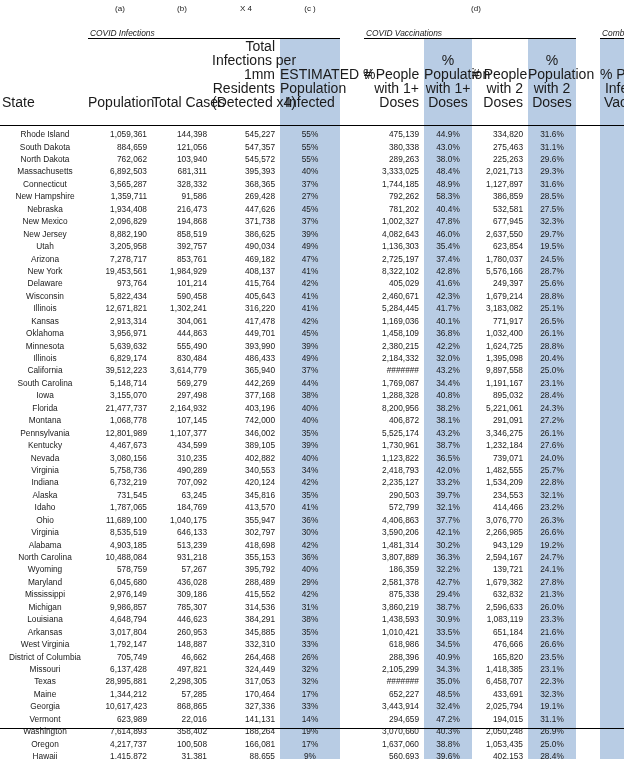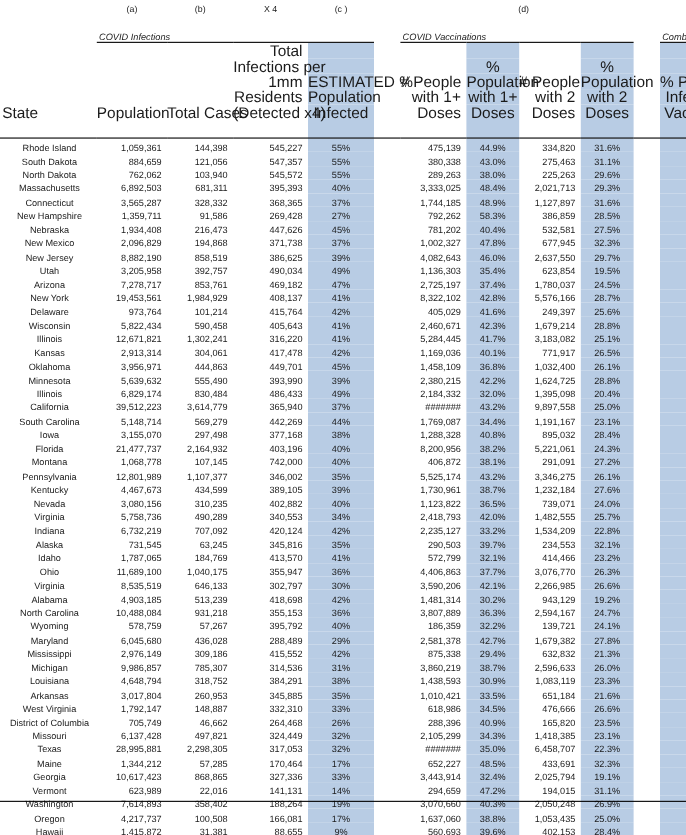--- a/index.html
+++ b/index.html
@@ -790,21 +790,21 @@
           <td class="r">3,860,219</td>
           <td class="shade ctr b">38.7%</td>
           <td class="r">2,596,633</td>
           <td class="shade ctr b">26.0%</td>
           <td></td>
           <td class="shade ctr b">70%</td>
         </tr>
         <tr class="data">
           <td class="state">Louisiana</td>
           <td class="r">4,648,794</td>
-          <td class="r">318,752</td>
+          <td class="r">446,623</td>
           <td class="r">384,291</td>
           <td class="shade ctr b">38%</td>
           <td></td>
           <td class="r">1,438,593</td>
           <td class="shade ctr b">30.9%</td>
           <td class="r">1,083,119</td>
           <td class="shade ctr b">23.3%</td>
           <td></td>
           <td class="shade ctr b">69%</td>
         </tr>

